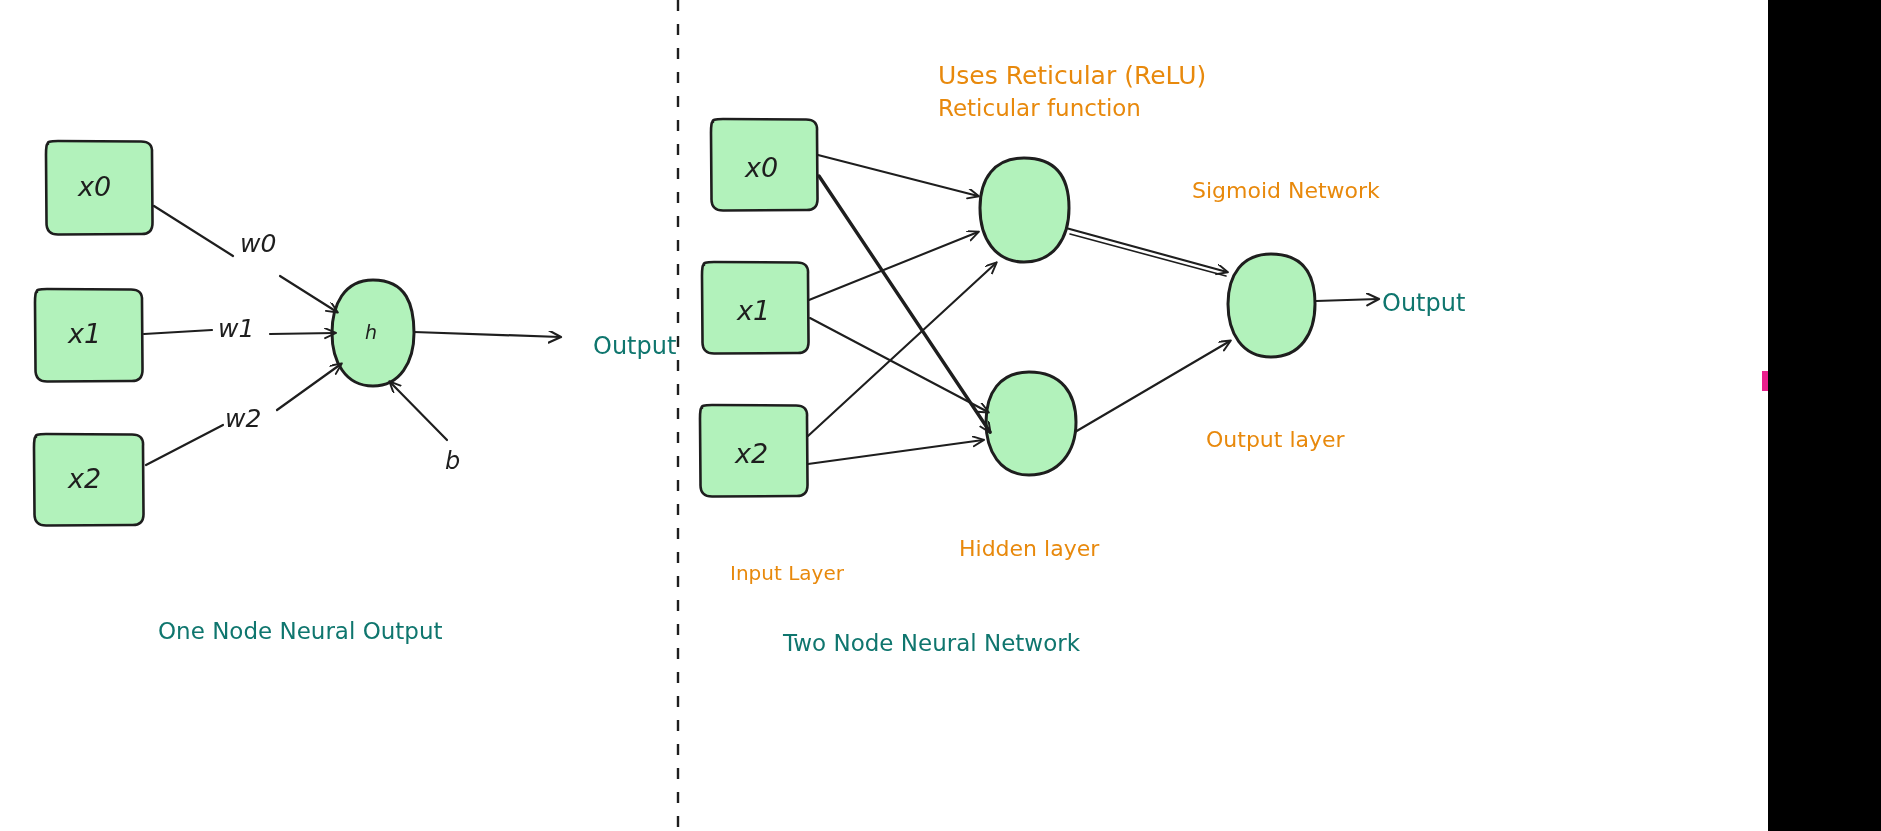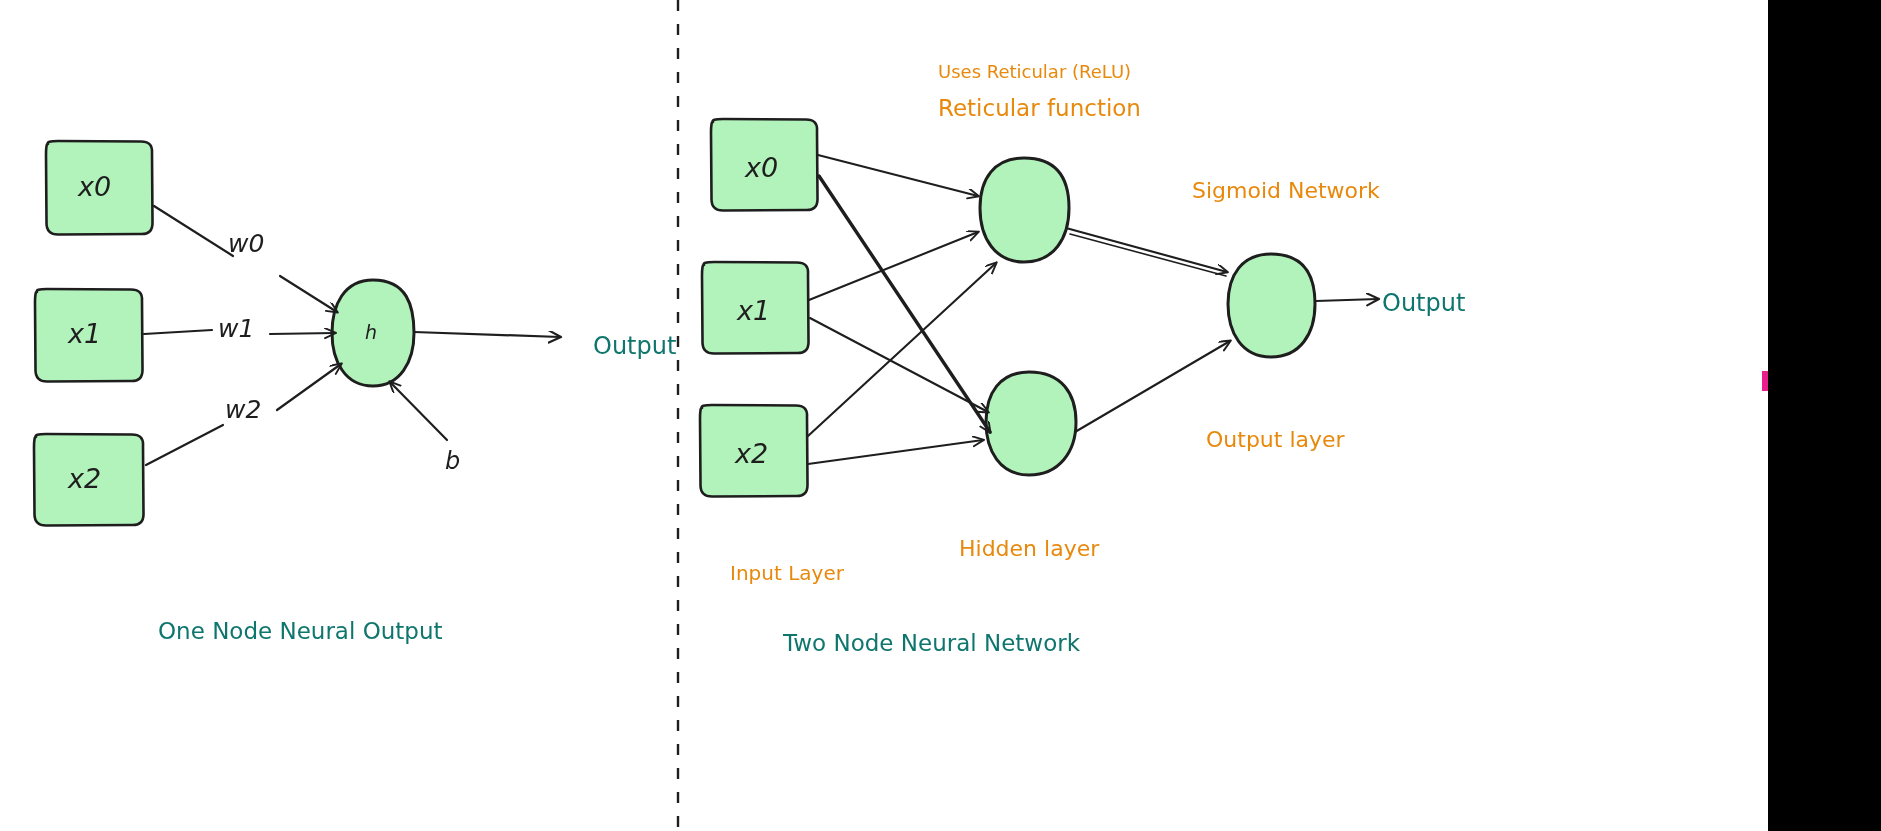--- a/index.html
+++ b/index.html
@@ -88,33 +88,33 @@
     <path d="M1075,432 L1230,341" stroke="#1e1e1e" stroke-width="2.1" fill="none" stroke-linecap="round" marker-end="url(#ah)"></path>
 
     <path d="M1316,301 L1378,299" stroke="#1e1e1e" stroke-width="2.1" fill="none" stroke-linecap="round" marker-end="url(#ah2)"></path>
   </svg>
 
   <div class="lbl node-txt" style="left:78px;top:171px;font-size:27px;">x0</div>
   <div class="lbl node-txt" style="left:68px;top:318px;font-size:27px;">x1</div>
   <div class="lbl node-txt" style="left:68px;top:463px;font-size:27px;">x2</div>
   <div class="lbl node-txt" style="left:365px;top:321px;font-size:19px;">h</div>
 
-  <div class="lbl node-txt" style="left:228px;top:229px;font-size:25px;">w0</div>
+  <div class="lbl node-txt" style="left:240px;top:229px;font-size:25px;">w0</div>
   <div class="lbl node-txt" style="left:218px;top:314px;font-size:25px;">w1</div>
-  <div class="lbl node-txt" style="left:225px;top:395px;font-size:25px;">w2</div>
+  <div class="lbl node-txt" style="left:225px;top:404px;font-size:25px;">w2</div>
   <div class="lbl node-txt" style="left:445px;top:447px;font-size:24px;">b</div>
 
   <div class="lbl hand" style="left:593px;top:332px;font-size:24px;">Output</div>
   <div class="lbl hand" style="left:158px;top:618px;font-size:23px;">One Node Neural Output</div>
 
   <div class="lbl node-txt" style="left:745px;top:152px;font-size:27px;">x0</div>
   <div class="lbl node-txt" style="left:737px;top:295px;font-size:27px;">x1</div>
   <div class="lbl node-txt" style="left:735px;top:438px;font-size:27px;">x2</div>
 
-  <div class="lbl orange" style="left:938px;top:61px;font-size:18px;">Uses Reticular (ReLU)</div>
+  <div class="lbl orange" style="left:938px;top:61px;font-size:25px;">Uses Reticular (ReLU)</div>
   <div class="lbl orange" style="left:938px;top:95px;font-size:23px;">Reticular function</div>
   <div class="lbl orange" style="left:1192px;top:178px;font-size:22px;">Sigmoid Network</div>
   <div class="lbl orange" style="left:1206px;top:427px;font-size:22px;">Output layer</div>
   <div class="lbl orange" style="left:714px;top:561px;font-size:20px;margin-left:16px;">Input Layer</div>
   <div class="lbl orange" style="left:959px;top:536px;font-size:22px;">Hidden layer</div>
 
   <div class="lbl hand" style="left:1382px;top:289px;font-size:24px;">Output</div>
   <div class="lbl hand" style="left:783px;top:609px;font-size:23px;margin-top:21px;">Two Node Neural Network</div>
 
   <div class="pinkmark"></div>

